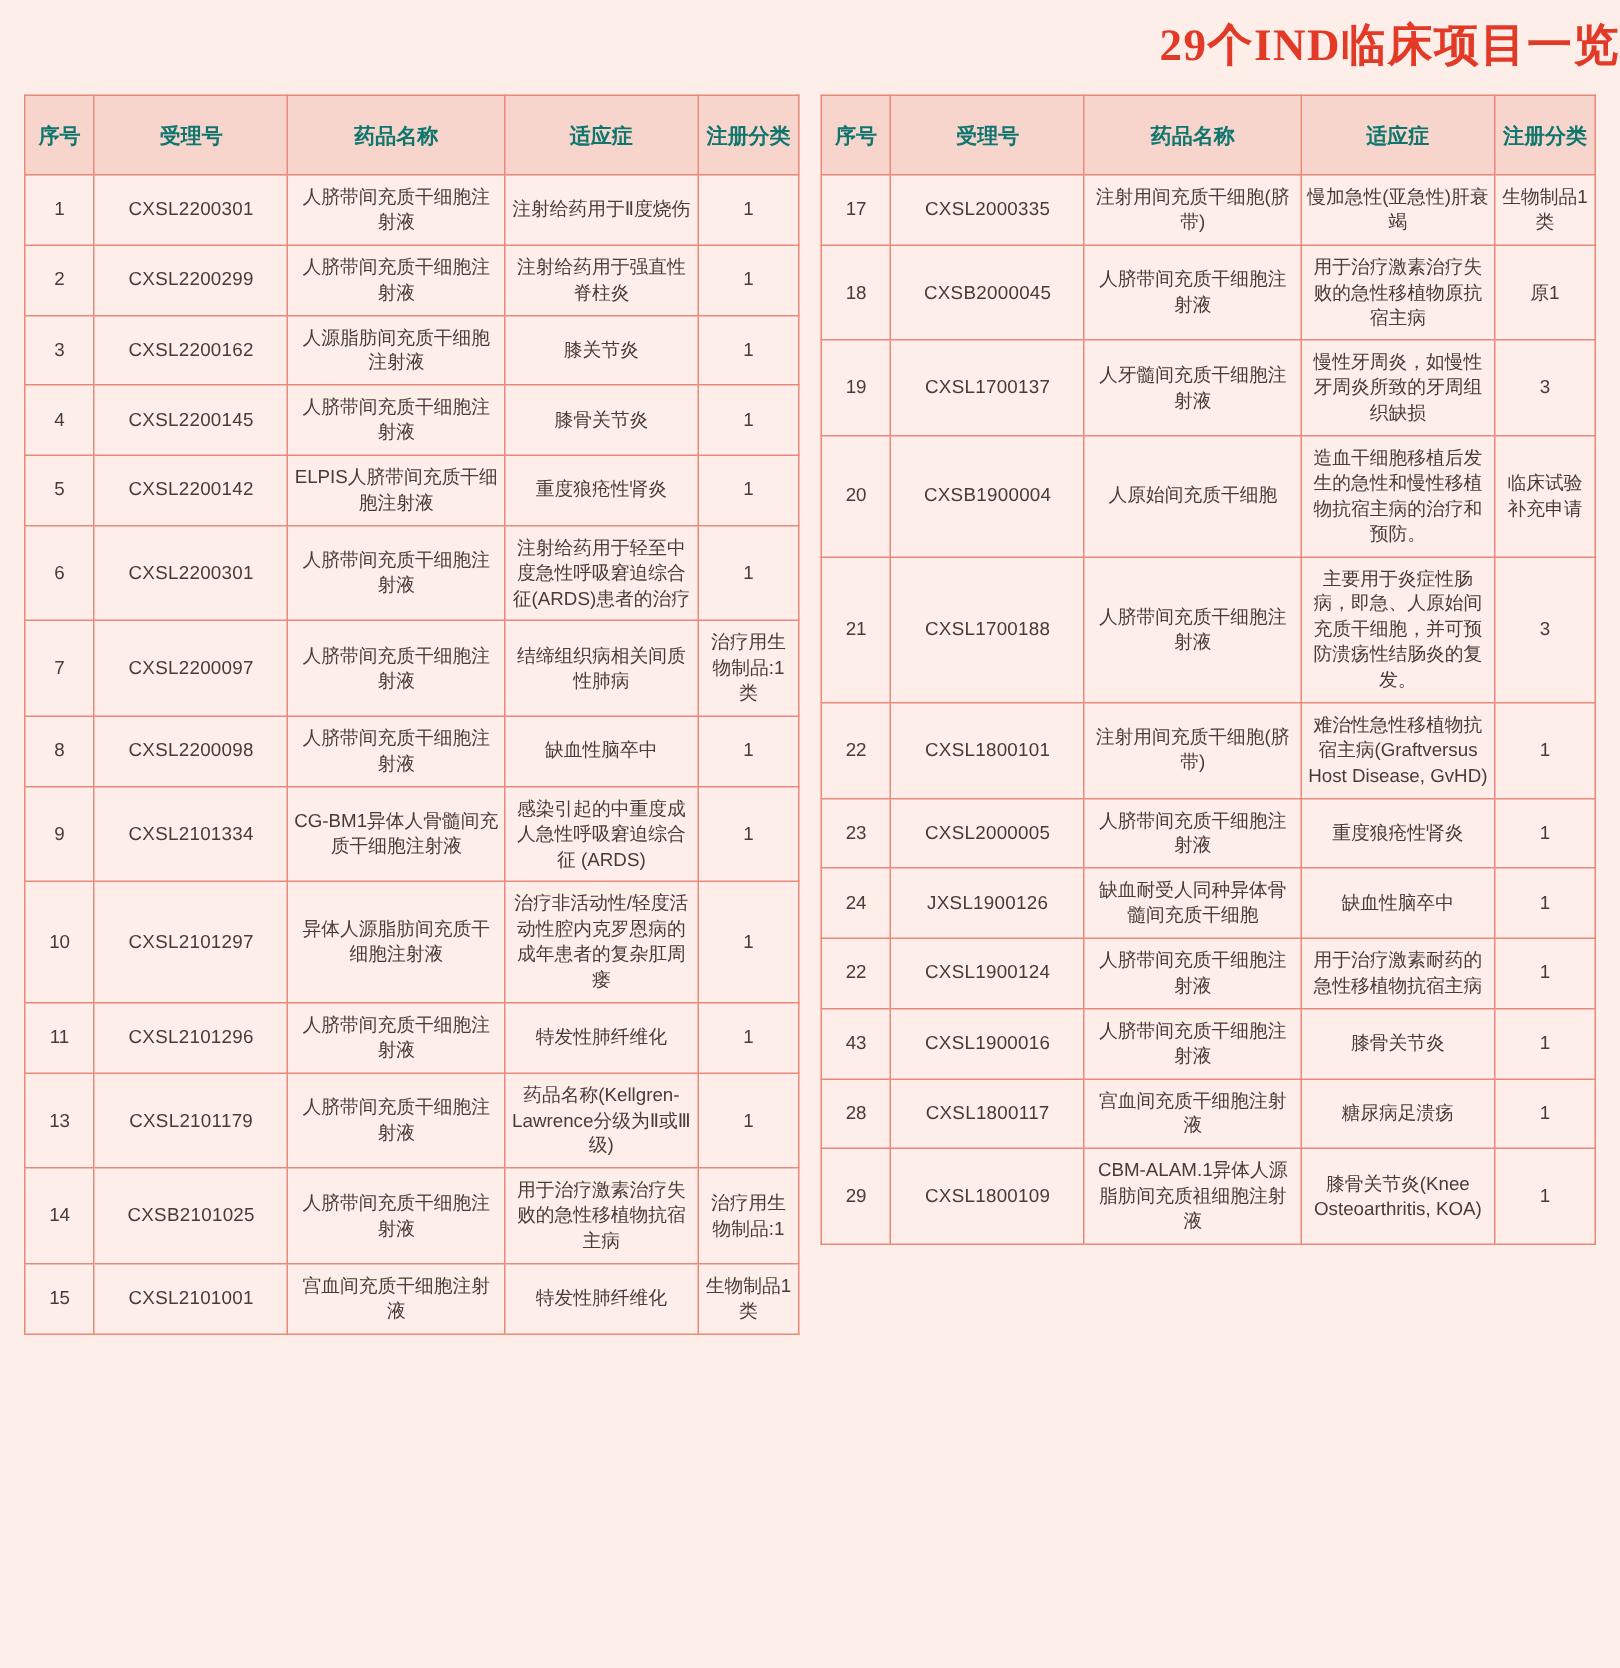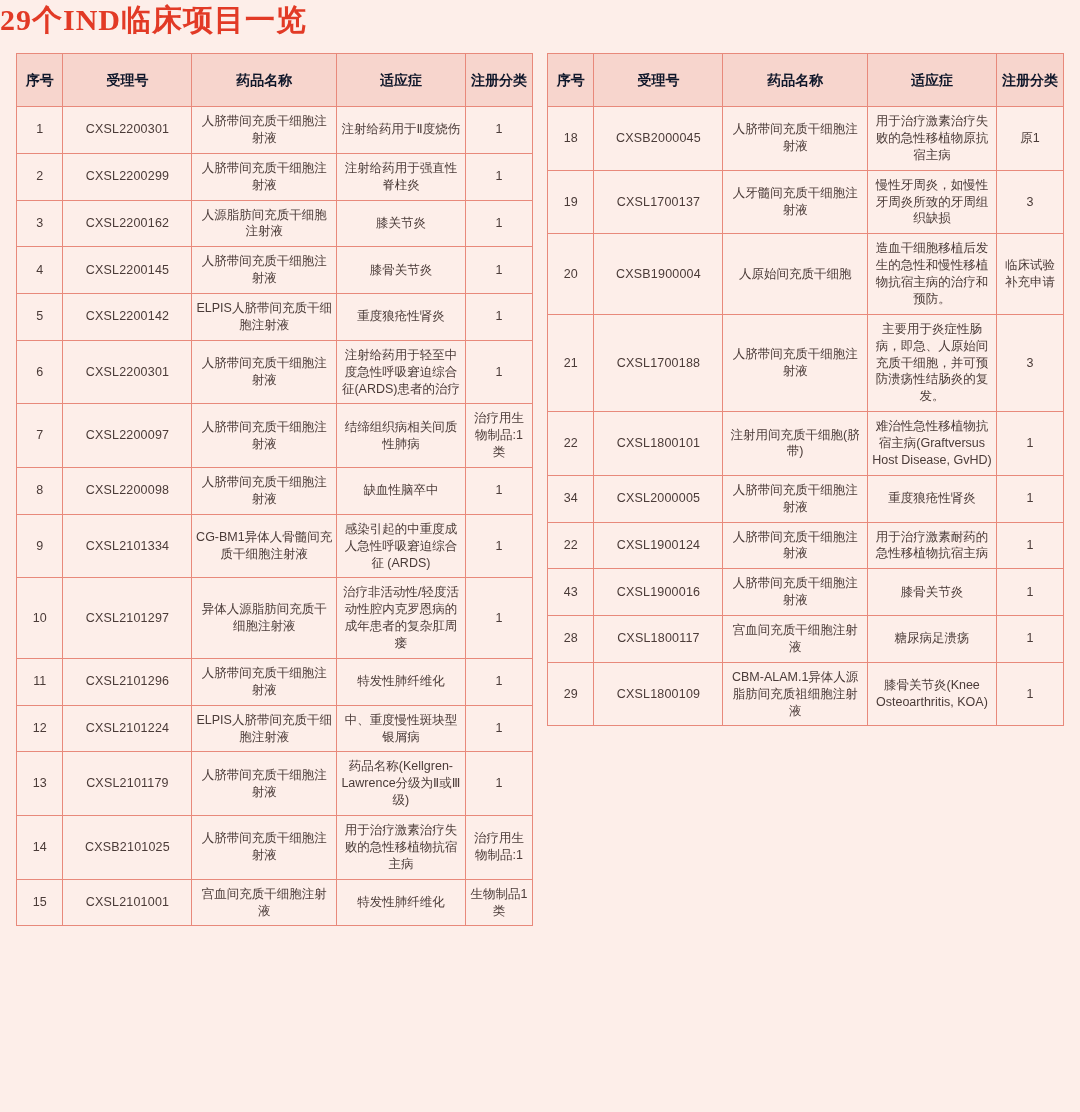--- a/index.html
+++ b/index.html
@@ -9,27 +9,27 @@
   }
   body {
     width: 1080px;
     min-height: 1112px;
     font-family: "Liberation Sans", "DejaVu Sans", sans-serif;
     color: #3a3a3a;
     position: relative;
     overflow: hidden;
   }
   .page-title {
-    text-align: left;
+    text-align: right;
     color: #e23a26;
     font-family: "Liberation Serif", "DejaVu Serif", serif;
     font-weight: bold;
     font-size: 30px;
     letter-spacing: 1px;
-    padding: 0 0 12px 0;
+    padding: 10px 0 12px 0;
   }
   .tables-wrap {
     display: flex;
     gap: 14px;
     padding: 0 16px;
     align-items: flex-start;
   }
   .table-col {
     flex: 1 1 0;
     min-width: 0;
@@ -45,21 +45,21 @@
     text-align: center;
     vertical-align: middle;
     font-size: 12.5px;
     line-height: 1.35;
     padding: 6px 3px;
     color: #4a3b38;
     word-break: break-word;
   }
   table.ind-table thead th {
     background: #f7d5cd;
-    color: #0f172a;
+    color: #0f766e;
     font-weight: bold;
     font-size: 14px;
     height: 44px;
     padding: 4px 2px;
   }
   
   col.c-no { width: 9%; }
   col.c-accept { width: 25%; }
   col.c-drug { width: 28%; }
   col.c-indication { width: 25%; }
@@ -168,27 +168,20 @@
             <td class="cell-class">1</td>
           </tr>
           <tr>
             <td class="cell-no">11</td>
             <td class="cell-accept">CXSL2101296</td>
             <td class="cell-drug">人脐带间充质干细胞注射液</td>
             <td class="cell-indication">特发性肺纤维化</td>
             <td class="cell-class">1</td>
           </tr>
           <tr>
-            <td class="cell-no">12</td>
-            <td class="cell-accept">CXSL2101224</td>
-            <td class="cell-drug">ELPIS人脐带间充质干细胞注射液</td>
-            <td class="cell-indication">中、重度慢性斑块型银屑病</td>
-            <td class="cell-class">1</td>
-          </tr>
-          <tr>
             <td class="cell-no">13</td>
             <td class="cell-accept">CXSL2101179</td>
             <td class="cell-drug">人脐带间充质干细胞注射液</td>
             <td class="cell-indication">药品名称(Kellgren-Lawrence分级为Ⅱ或Ⅲ级)</td>
             <td class="cell-class">1</td>
           </tr>
           <tr>
             <td class="cell-no">14</td>
             <td class="cell-accept">CXSB2101025</td>
             <td class="cell-drug">人脐带间充质干细胞注射液</td>
@@ -219,20 +212,27 @@
         <tr>
           <th>序号</th>
           <th>受理号</th>
           <th>药品名称</th>
           <th>适应症</th>
           <th>注册分类</th>
         </tr>
       </thead>
       <tbody id="right-body">
           <tr>
+            <td class="cell-no">17</td>
+            <td class="cell-accept">CXSL2000335</td>
+            <td class="cell-drug">注射用间充质干细胞(脐带)</td>
+            <td class="cell-indication">慢加急性(亚急性)肝衰竭</td>
+            <td class="cell-class">生物制品1类</td>
+          </tr>
+          <tr>
             <td class="cell-no">18</td>
             <td class="cell-accept">CXSB2000045</td>
             <td class="cell-drug">人脐带间充质干细胞注射液</td>
             <td class="cell-indication">用于治疗激素治疗失败的急性移植物原抗宿主病</td>
             <td class="cell-class">原1</td>
           </tr>
           <tr>
             <td class="cell-no">19</td>
             <td class="cell-accept">CXSL1700137</td>
             <td class="cell-drug">人牙髓间充质干细胞注射液</td>
@@ -254,24 +254,31 @@
             <td class="cell-class">3</td>
           </tr>
           <tr>
             <td class="cell-no">22</td>
             <td class="cell-accept">CXSL1800101</td>
             <td class="cell-drug">注射用间充质干细胞(脐带)</td>
             <td class="cell-indication">难治性急性移植物抗宿主病(Graftversus Host Disease, GvHD)</td>
             <td class="cell-class">1</td>
           </tr>
           <tr>
-            <td class="cell-no">34</td>
+            <td class="cell-no">23</td>
             <td class="cell-accept">CXSL2000005</td>
             <td class="cell-drug">人脐带间充质干细胞注射液</td>
             <td class="cell-indication">重度狼疮性肾炎</td>
+            <td class="cell-class">1</td>
+          </tr>
+          <tr>
+            <td class="cell-no">24</td>
+            <td class="cell-accept">JXSL1900126</td>
+            <td class="cell-drug">缺血耐受人同种异体骨髓间充质干细胞</td>
+            <td class="cell-indication">缺血性脑卒中</td>
             <td class="cell-class">1</td>
           </tr>
           <tr>
             <td class="cell-no">22</td>
             <td class="cell-accept">CXSL1900124</td>
             <td class="cell-drug">人脐带间充质干细胞注射液</td>
             <td class="cell-indication">用于治疗激素耐药的急性移植物抗宿主病</td>
             <td class="cell-class">1</td>
           </tr>
           <tr>

